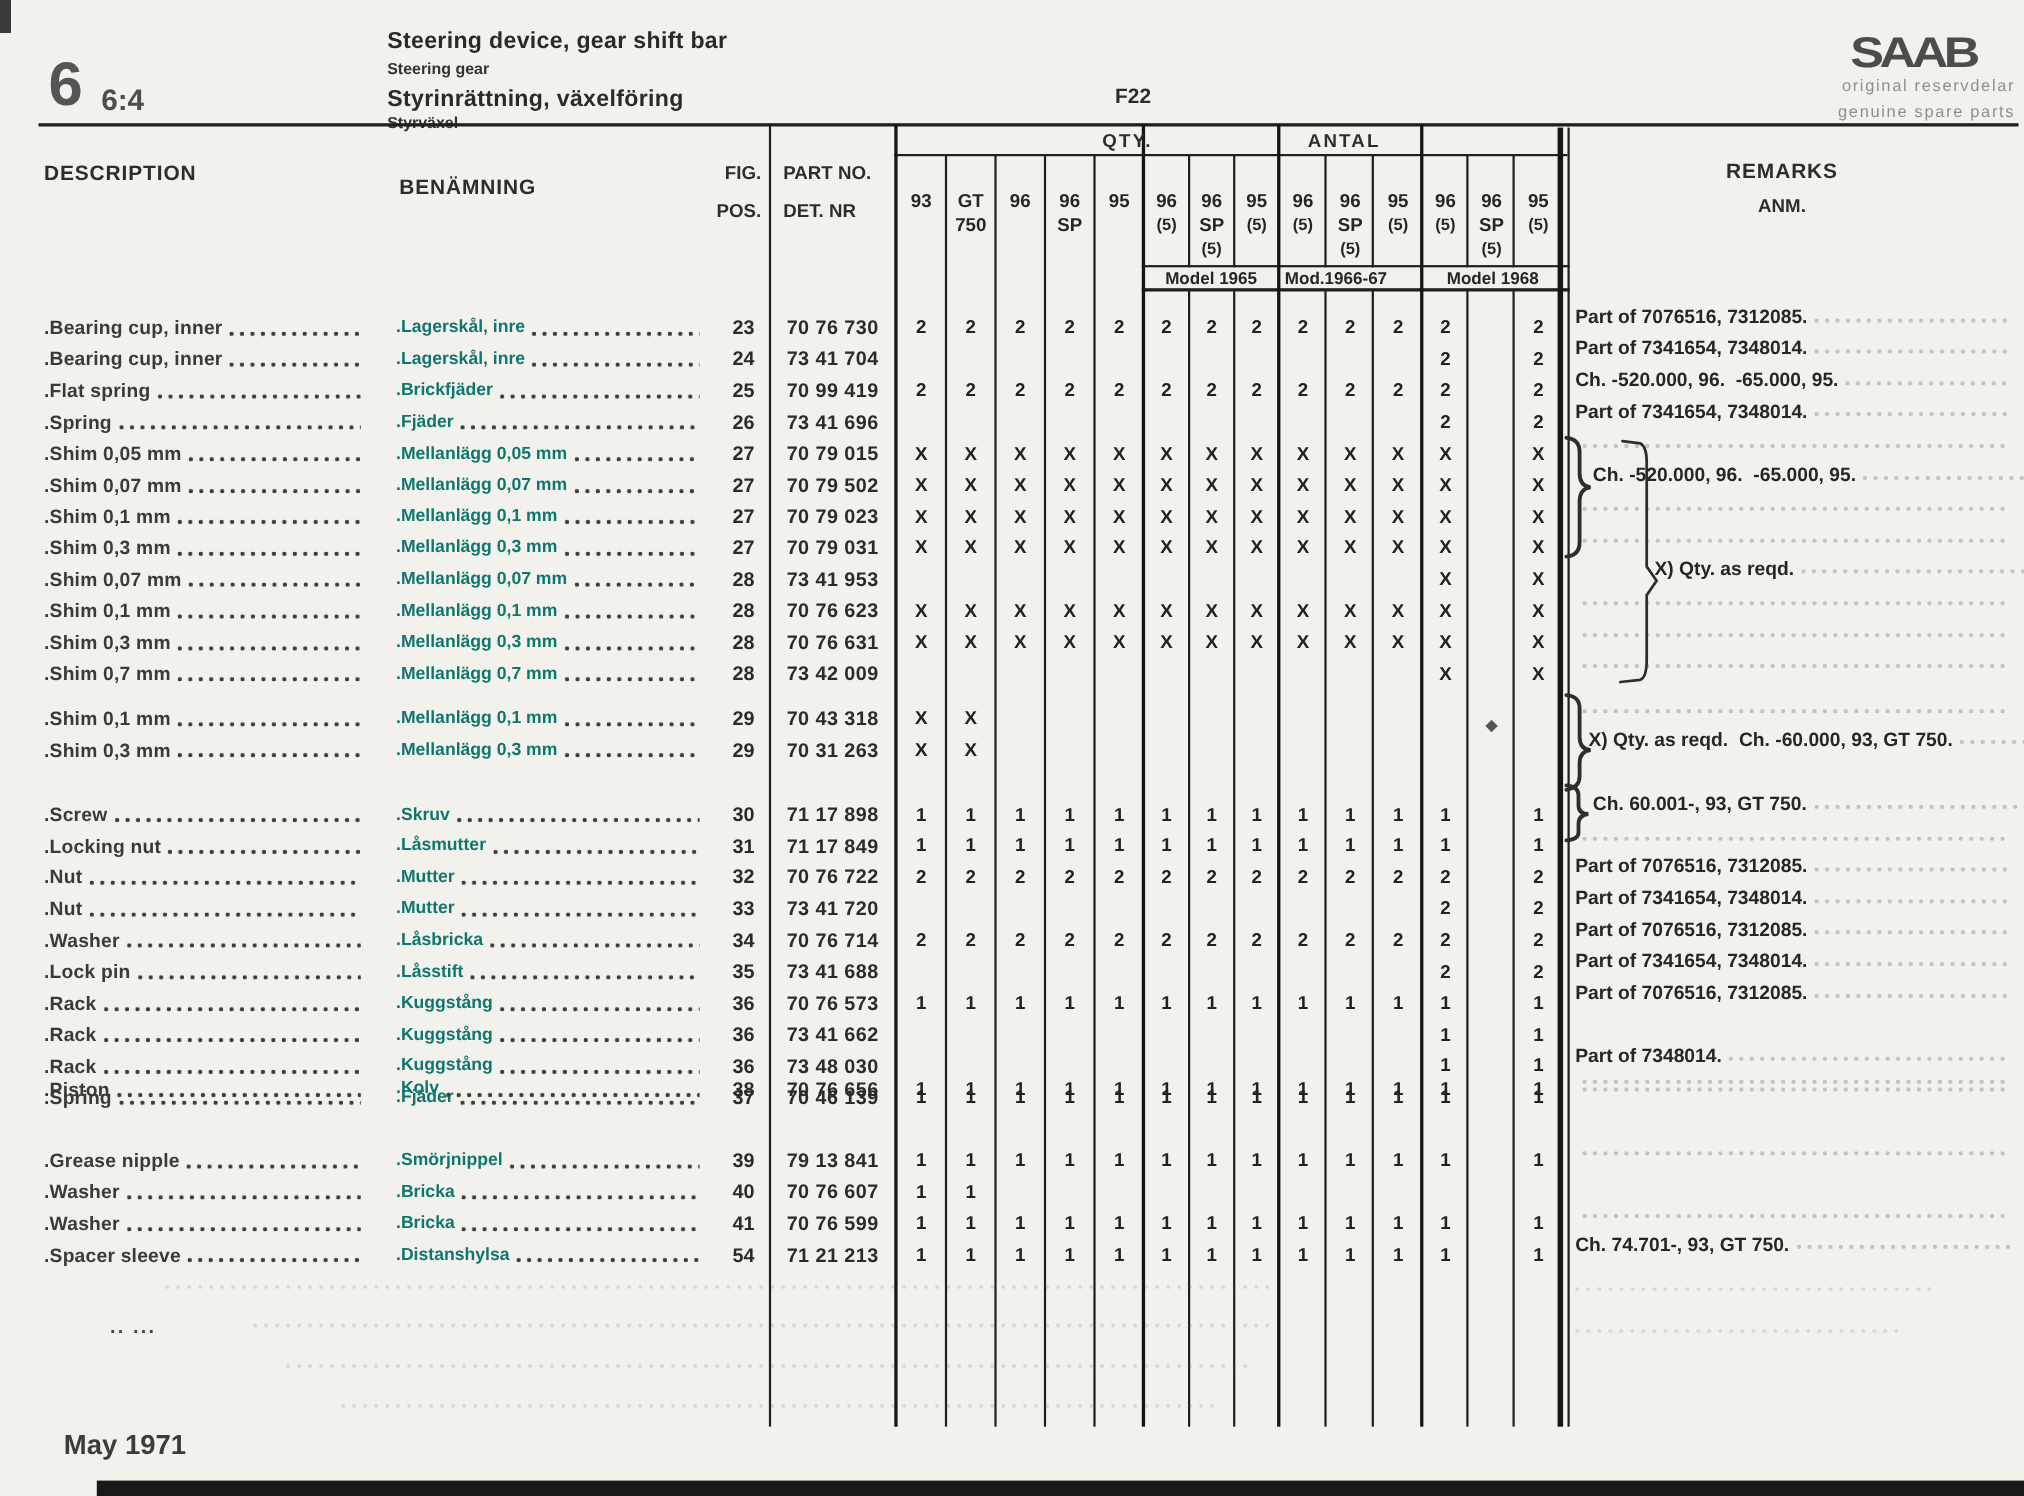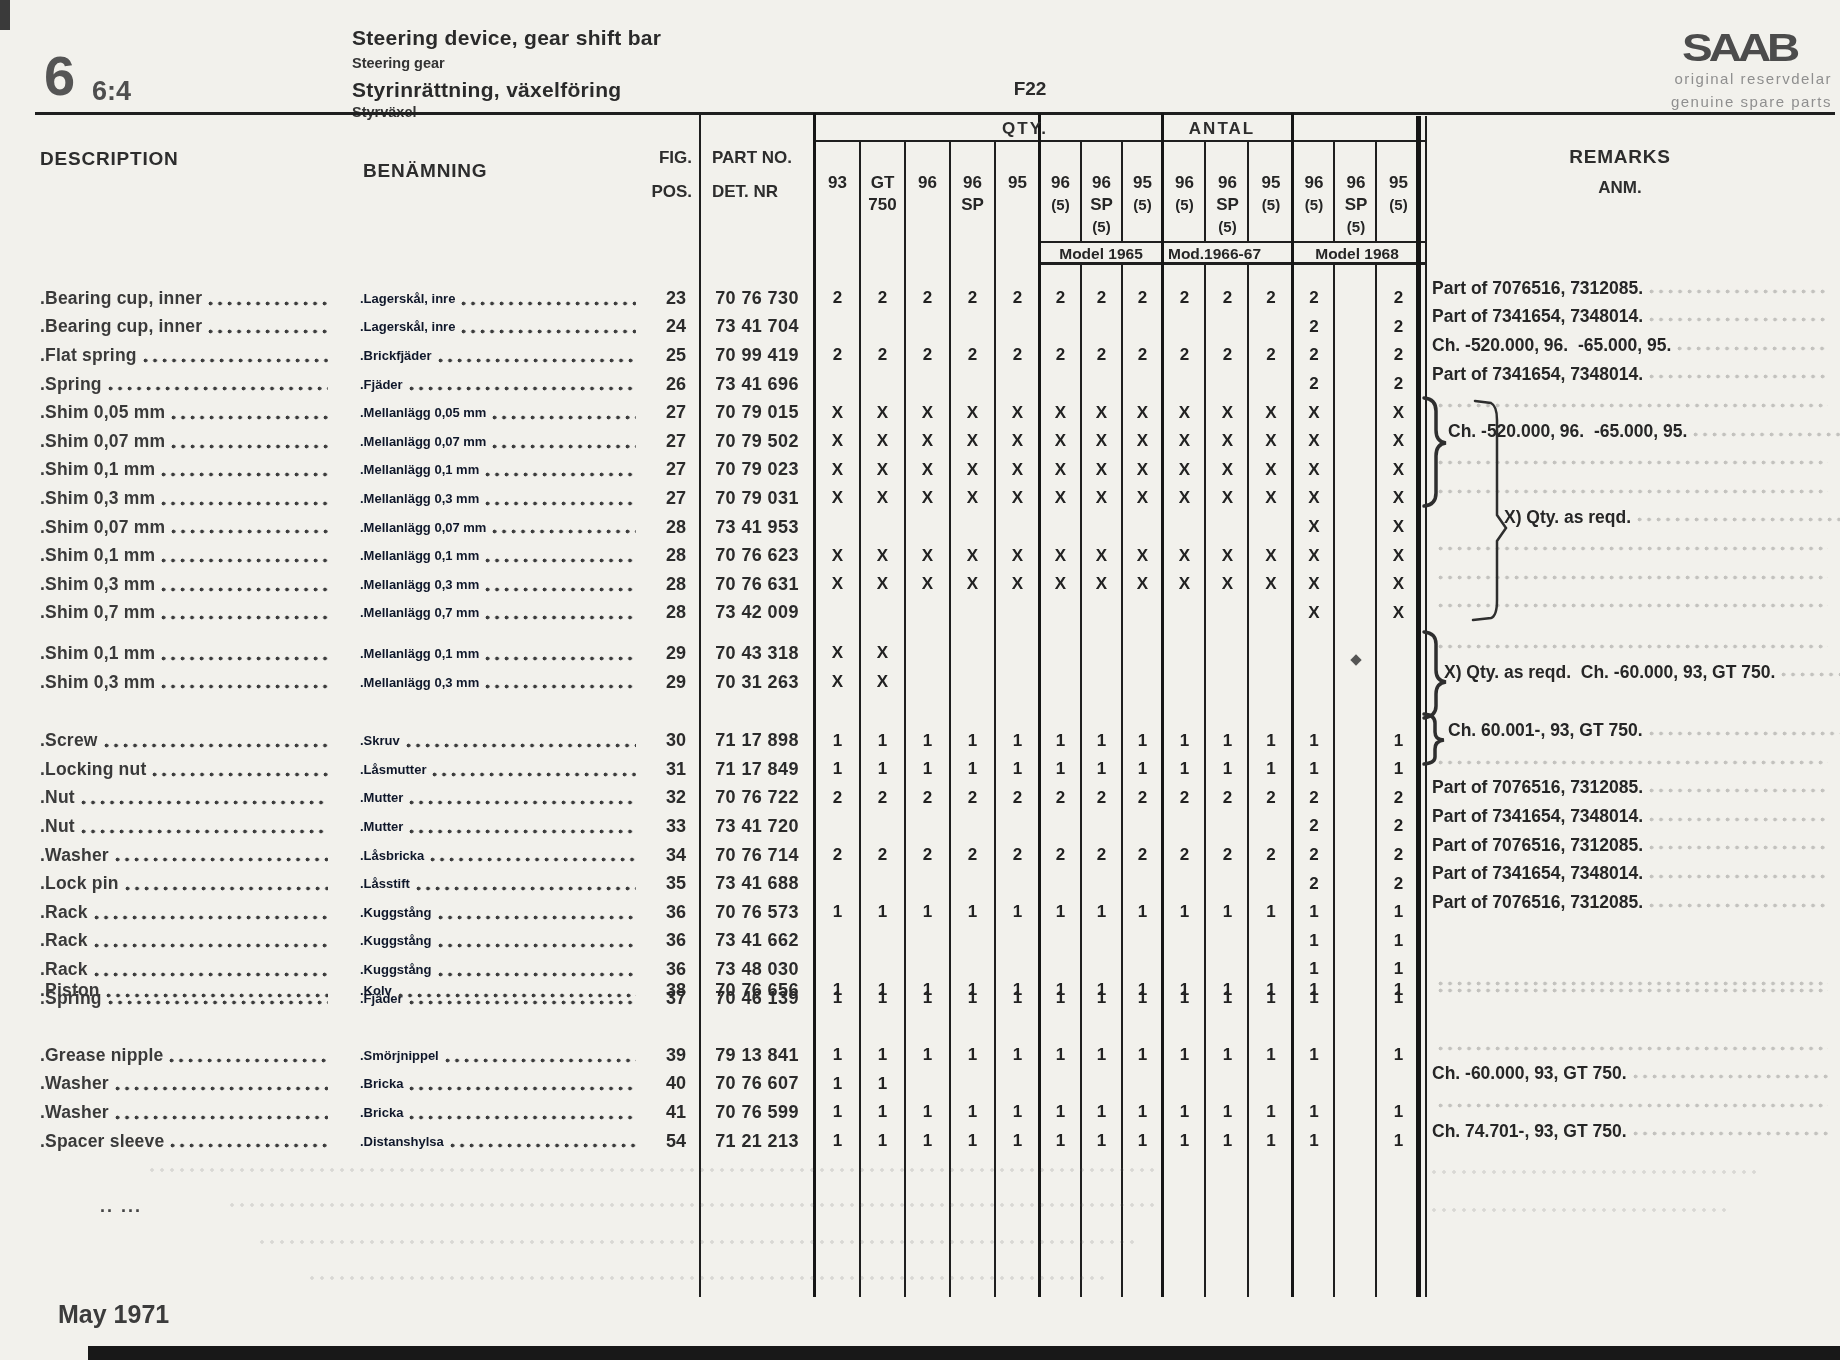--- a/index.html
+++ b/index.html
@@ -20,21 +20,21 @@
   .colhead2{font-size:17px;font-weight:700;color:#2d2d2d;}
   .qhead{position:absolute;text-align:center;font-weight:800;color:#262626;}
   .qhead .t{font-size:17px;line-height:22px;}
   .qhead .m{font-size:17px;line-height:22px;}
   .qhead .s{font-size:15px;line-height:22px;}
   .model-label{position:absolute;text-align:center;font-size:15.5px;font-weight:800;color:#262626;line-height:18px;}
   
   .row{position:absolute;left:0;width:1840px;}
   .cell{position:absolute;display:flex;align-items:center;height:100%;}
   .desc{left:40px;width:292px;font-size:17.5px;font-weight:600;color:#3a3a3a;letter-spacing:.2px;}
-  .ben{left:360px;width:280px;font-size:13px;font-weight:700;color:#0f172a;}
+  .ben{left:360px;width:280px;font-size:16px;font-weight:700;color:#0f766e;}
   .fig{left:642px;width:44px;justify-content:flex-end;font-size:18px;font-weight:700;}
   .part{left:703px;width:108px;justify-content:center;font-size:18px;font-weight:700;letter-spacing:.4px;}
   .qcell{position:absolute;height:100%;display:flex;align-items:center;justify-content:center;
          font-size:17px;font-weight:700;color:#222;}
   .remark{left:1432px;width:400px;font-size:17.5px;font-weight:700;color:#262626;transform:translateY(-10px);}
   .remark span{white-space:pre;}
   .leader{flex:1;align-self:flex-end;height:5px;margin:0 4px 7px 6px;
           background-image:radial-gradient(circle at 2.5px 2.5px,#3c3c3c 1.7px,transparent 2.2px);
           background-size:9.5px 5px;background-repeat:repeat-x;}
   .leader.faint{opacity:.26;margin-bottom:9px;}
@@ -725,20 +725,24 @@
           <span class="leader"></span>
         </div>
         <div class="cell ben">
           <span>.Kuggstång</span>
           <span class="leader"></span>
         </div>
         <div class="cell fig">36</div>
         <div class="cell part">73 48 030</div>
         <div class="qcell" style="left: 1293px; width: 42px;">1</div>
         <div class="qcell" style="left: 1377px; width: 43px;">1</div>
+        <div class="cell remark">
+          <span>Part of 7348014.</span>
+          <span class="leader faint"></span>
+        </div>
       </div>
       <div class="row" style="top: 983.8px; height: 28.6px;">
         <div class="cell desc">
           <span>.Spring</span>
           <span class="leader"></span>
         </div>
         <div class="cell ben">
           <span>.Fjäder</span>
           <span class="leader"></span>
         </div>
@@ -826,24 +830,20 @@
           <span class="leader"></span>
         </div>
         <div class="cell ben">
           <span>.Bricka</span>
           <span class="leader"></span>
         </div>
         <div class="cell fig">40</div>
         <div class="cell part">70 76 607</div>
         <div class="qcell" style="left: 815px; width: 45px;">1</div>
         <div class="qcell" style="left: 860px; width: 45px;">1</div>
-        <div class="cell remark">
-          <span>Ch. -60.000, 93, GT 750.</span>
-          <span class="leader faint"></span>
-        </div>
       </div>
       <div class="row" style="top: 1098.2px; height: 28.6px;">
         <div class="cell desc">
           <span>.Washer</span>
           <span class="leader"></span>
         </div>
         <div class="cell ben">
           <span>.Bricka</span>
           <span class="leader"></span>
         </div>

